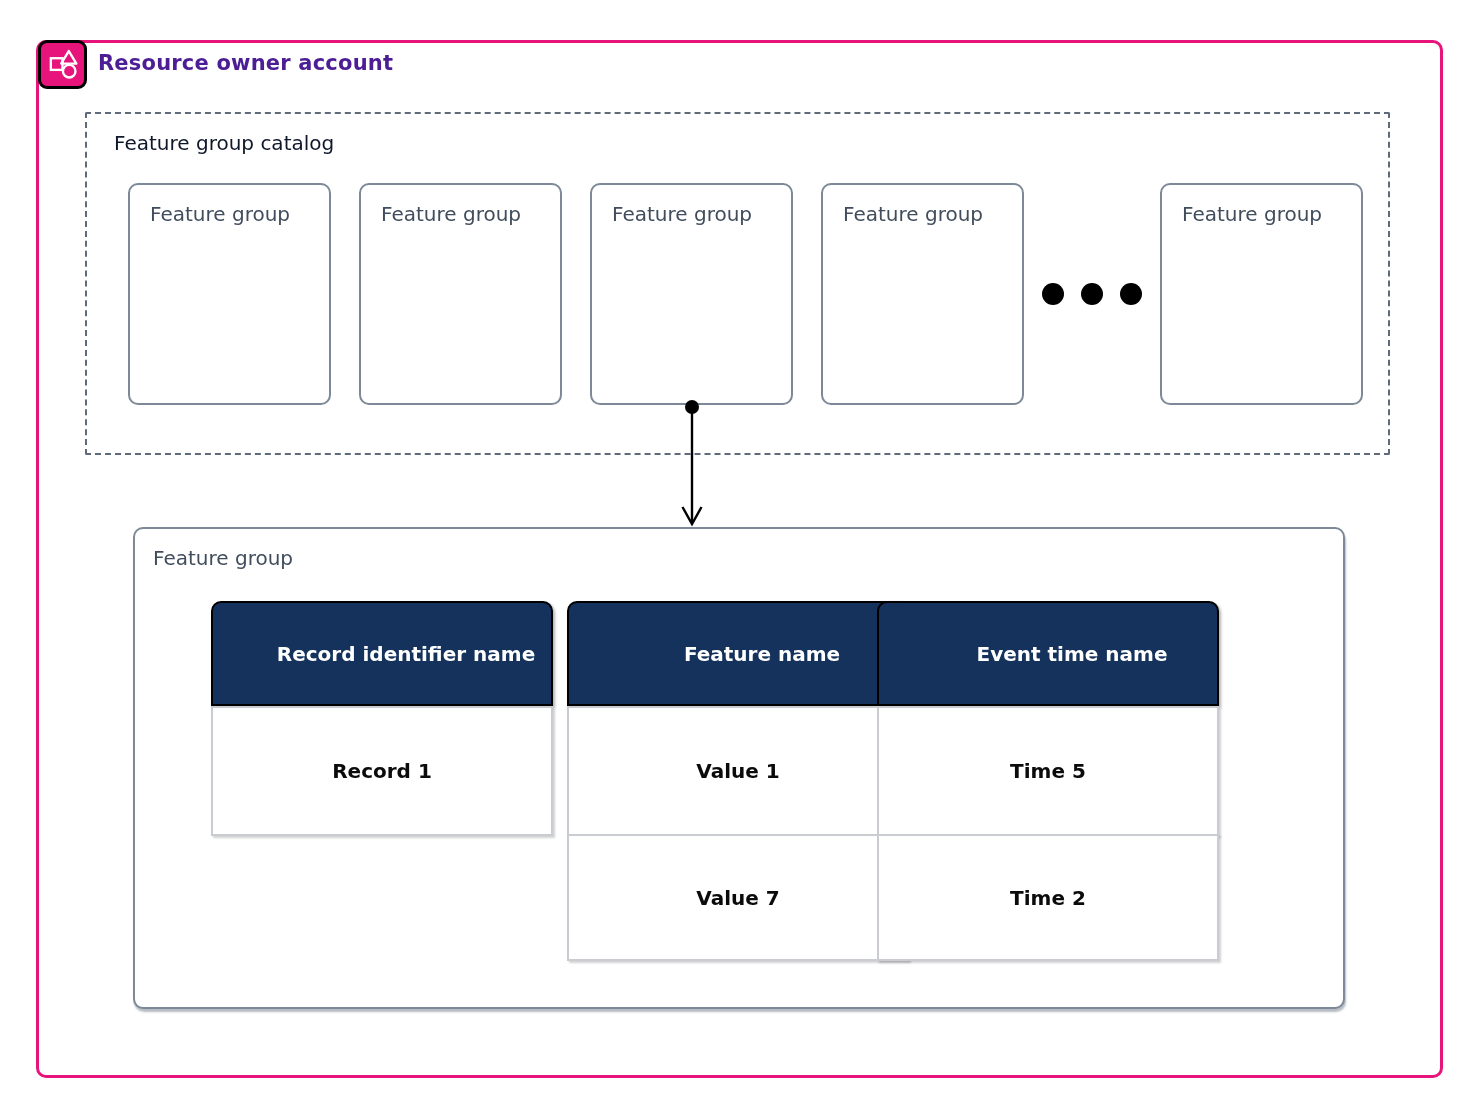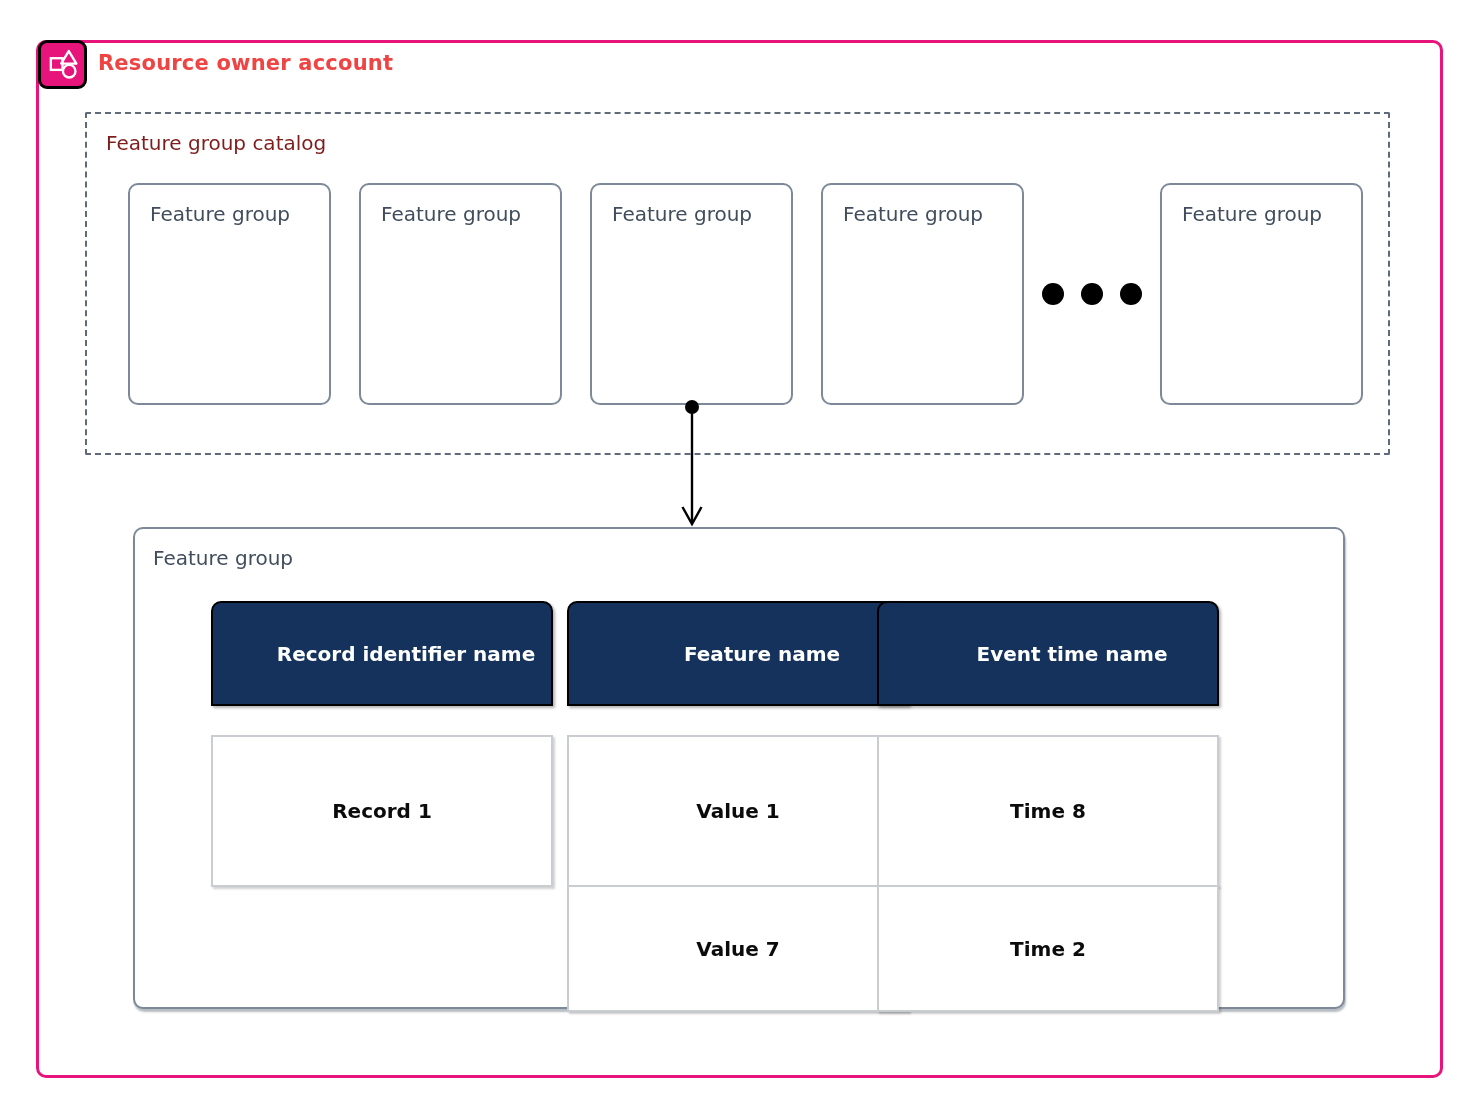--- a/index.html
+++ b/index.html
@@ -31,37 +31,37 @@
     border-radius:9px;
     display:flex;
     align-items:center;
     justify-content:center;
   }
   .account-title {
     position:absolute;
     left:98px; top:51px;
     font-size:21px;
     font-weight:bold;
-    color:#ef4444;
+    color:#4c1d95;
     letter-spacing:0.2px;
   }
 
   
   .catalog-box {
     position:absolute;
     left:85px; top:112px;
     width:1305px; height:343px;
     border:2px dashed #5F6B7A;
     border-radius:2px;
   }
   .catalog-label {
     position:absolute;
-    left:106px; top:131px;
-    font-size:20px;
-    color:#7f1d1d;
+    left:114px; top:131px;
+    font-size:20px;
+    color:#0f172a;
   }
 
   
   .fg-card {
     position:absolute;
     top:183px;
     width:203px; height:222px;
     border:2px solid #7D8998;
     border-radius:10px;
     background:#ffffff;
@@ -141,21 +141,21 @@
     background:#ffffff;
     border:2px solid #C9CCD1;
     display:flex;
     align-items:center;
     justify-content:center;
     font-size:20px;
     font-weight:bold;
     color:#0b0b0b;
     box-shadow:2px 2px 2px rgba(0,0,0,0.18);
   }
-  .col-cell.row-1 { height:152px;margin-top:29px; }
+  .col-cell.row-1 { height:130px; }
   .col-cell.row-2 { height:127px; margin-top:-2px; }
 </style>
 </head>
 <body>
 
 <div class="canvas">
 
   <div class="account-box"></div>
 
   <div class="account-icon">
@@ -209,17 +209,17 @@
   </div>
 
   <div class="table-col table-col-2">
     <div class="col-header">Feature name</div>
     <div class="col-cell row-1">Value 1</div>
     <div class="col-cell row-2">Value 7</div>
   </div>
 
   <div class="table-col table-col-3">
     <div class="col-header">Event time name</div>
-    <div class="col-cell row-1">Time 8</div>
+    <div class="col-cell row-1">Time 5</div>
     <div class="col-cell row-2">Time 2</div>
   </div>
 
 </div>
 
 </body></html>

